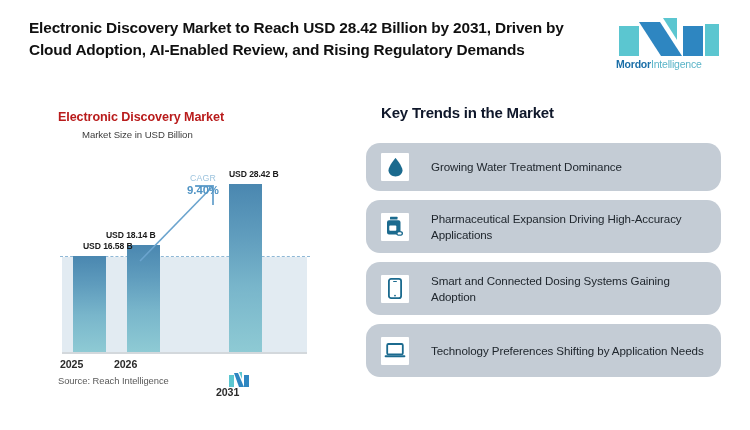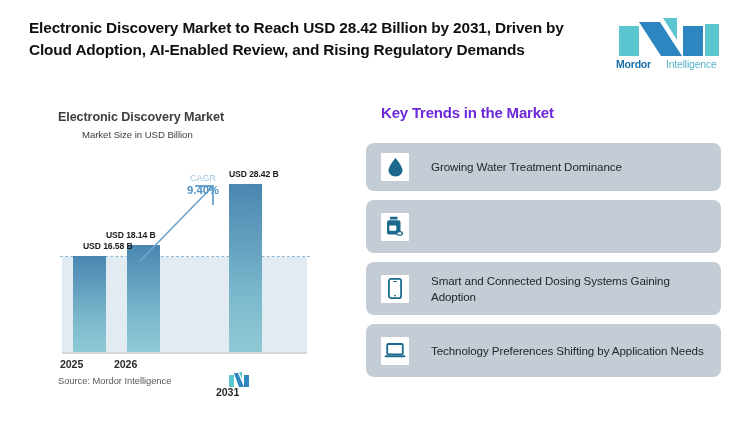--- a/index.html
+++ b/index.html
@@ -49,38 +49,38 @@
     left: 3px;
     top: 40px;
     width: 108px;
     height: 13px;
     font-size: 10.5px;
     line-height: 13px;
     white-space: nowrap;
     letter-spacing: -0.2px;
   }
   .wm-bold { font-weight: bold; color: #1b6fa8; }
-  .wm-light { font-weight: normal; color: #5ab4c8; padding-left: 15px; }
+  .wm-light { font-weight: normal; color: #5ab4c8; }
 
   
   #chart-panel {
     position: absolute;
     left: 36px;
     top: 100px;
     width: 290px;
     height: 300px;
   }
 
   #chart-title {
     position: absolute;
     left: 22px;
     top: 10px;
     font-size: 12.6px;
     font-weight: bold;
-    color: #404040;
+    color: #b91c1c;
     letter-spacing: -0.1px;
   }
   #chart-subtitle {
     position: absolute;
     left: 22px;
     top: 29px;
     font-size: 9.6px;
     font-weight: normal;
     color: #3d3d3d;
     letter-spacing: -0.05px;
@@ -205,36 +205,36 @@
     height: 15px;
   }
 
   
   #trends-heading {
     position: absolute;
     left: 381px;
     top: 104px;
     font-size: 15px;
     font-weight: bold;
-    color: #6d28d9;
+    color: #0f172a;
     letter-spacing: -0.2px;
   }
 
   #trend-list {
     position: absolute;
     left: 366px;
     top: 143px;
     width: 355px;
   }
 
   .trend-card {
     position: relative;
     width: 355px;
     background: #c4ccd5;
-    border-radius: 8px;
+    border-radius: 14px;
     margin-bottom: 9px;
     display: flex;
     align-items: center;
     padding: 0 14px 0 15px;
   }
   .trend-card.h1 { height: 48px; }
   .trend-card.h2 { height: 53px; }
 
   .trend-icon-tile {
     width: 28px;
@@ -308,21 +308,21 @@
         </svg>
       </div>
 
       <div id="cagr-text">
         <span id="cagr-word">CAGR</span>
         <span id="cagr-value">9.40%</span>
       </div>
 
     </div>
 
-    <div id="chart-source">Source: Mordor Intelligence</div>
+    <div id="chart-source">Source: Reach Intelligence</div>
     <div id="source-mark">
       <svg width="22" height="15" viewBox="0 0 22 15" xmlns="http://www.w3.org/2000/svg">
         <polygon points="1,15 1,3 6,3 6,15" fill="#5bc6d0"></polygon>
         <polygon points="6,1 10,1 16,15 11,15" fill="#2e86c1"></polygon>
         <polygon points="11,0 14,0 14,7" fill="#5bc6d0"></polygon>
         <polygon points="16,3 21,3 21,15 16,15" fill="#2e86c1"></polygon>
       </svg>
     </div>
 
   </div>
@@ -343,20 +343,21 @@
     <div class="trend-card h2">
       <div class="trend-icon-tile">
         <svg width="20" height="21" viewBox="0 0 20 21" xmlns="http://www.w3.org/2000/svg">
           <rect x="5" y="0.8" width="7.5" height="2.6" rx="0.5" fill="#1b6a8e"></rect>
           <path d="M4 4.2 h9.5 a2 2 0 0 1 2 2 v10.4 a2 2 0 0 1 -2 2 h-9.5 a2 2 0 0 1 -2 -2 v-10.4 a2 2 0 0 1 2 -2 z" fill="#1b6a8e"></path>
           <rect x="4.3" y="9.6" width="7" height="5.2" rx="0.8" fill="#ffffff"></rect>
           <ellipse cx="14.6" cy="17.4" rx="3.4" ry="2.4" fill="#1b6a8e"></ellipse>
           <ellipse cx="14.6" cy="17.4" rx="2.1" ry="1.2" fill="#ffffff"></ellipse>
         </svg>
       </div>
+      <div class="trend-text">Pharmaceutical Expansion Driving High-Accuracy Applications</div>
     </div>
 
     <div class="trend-card h2">
       <div class="trend-icon-tile">
         <svg width="14" height="21" viewBox="0 0 14 21" xmlns="http://www.w3.org/2000/svg">
           <rect x="0.9" y="0.9" width="12.2" height="19.2" rx="2.2" fill="none" stroke="#1b6a8e" stroke-width="1.8"></rect>
           <rect x="5" y="3" width="4" height="0.9" rx="0.45" fill="#1b6a8e"></rect>
           <circle cx="7" cy="17.6" r="0.9" fill="#1b6a8e"></circle>
         </svg>
       </div>

